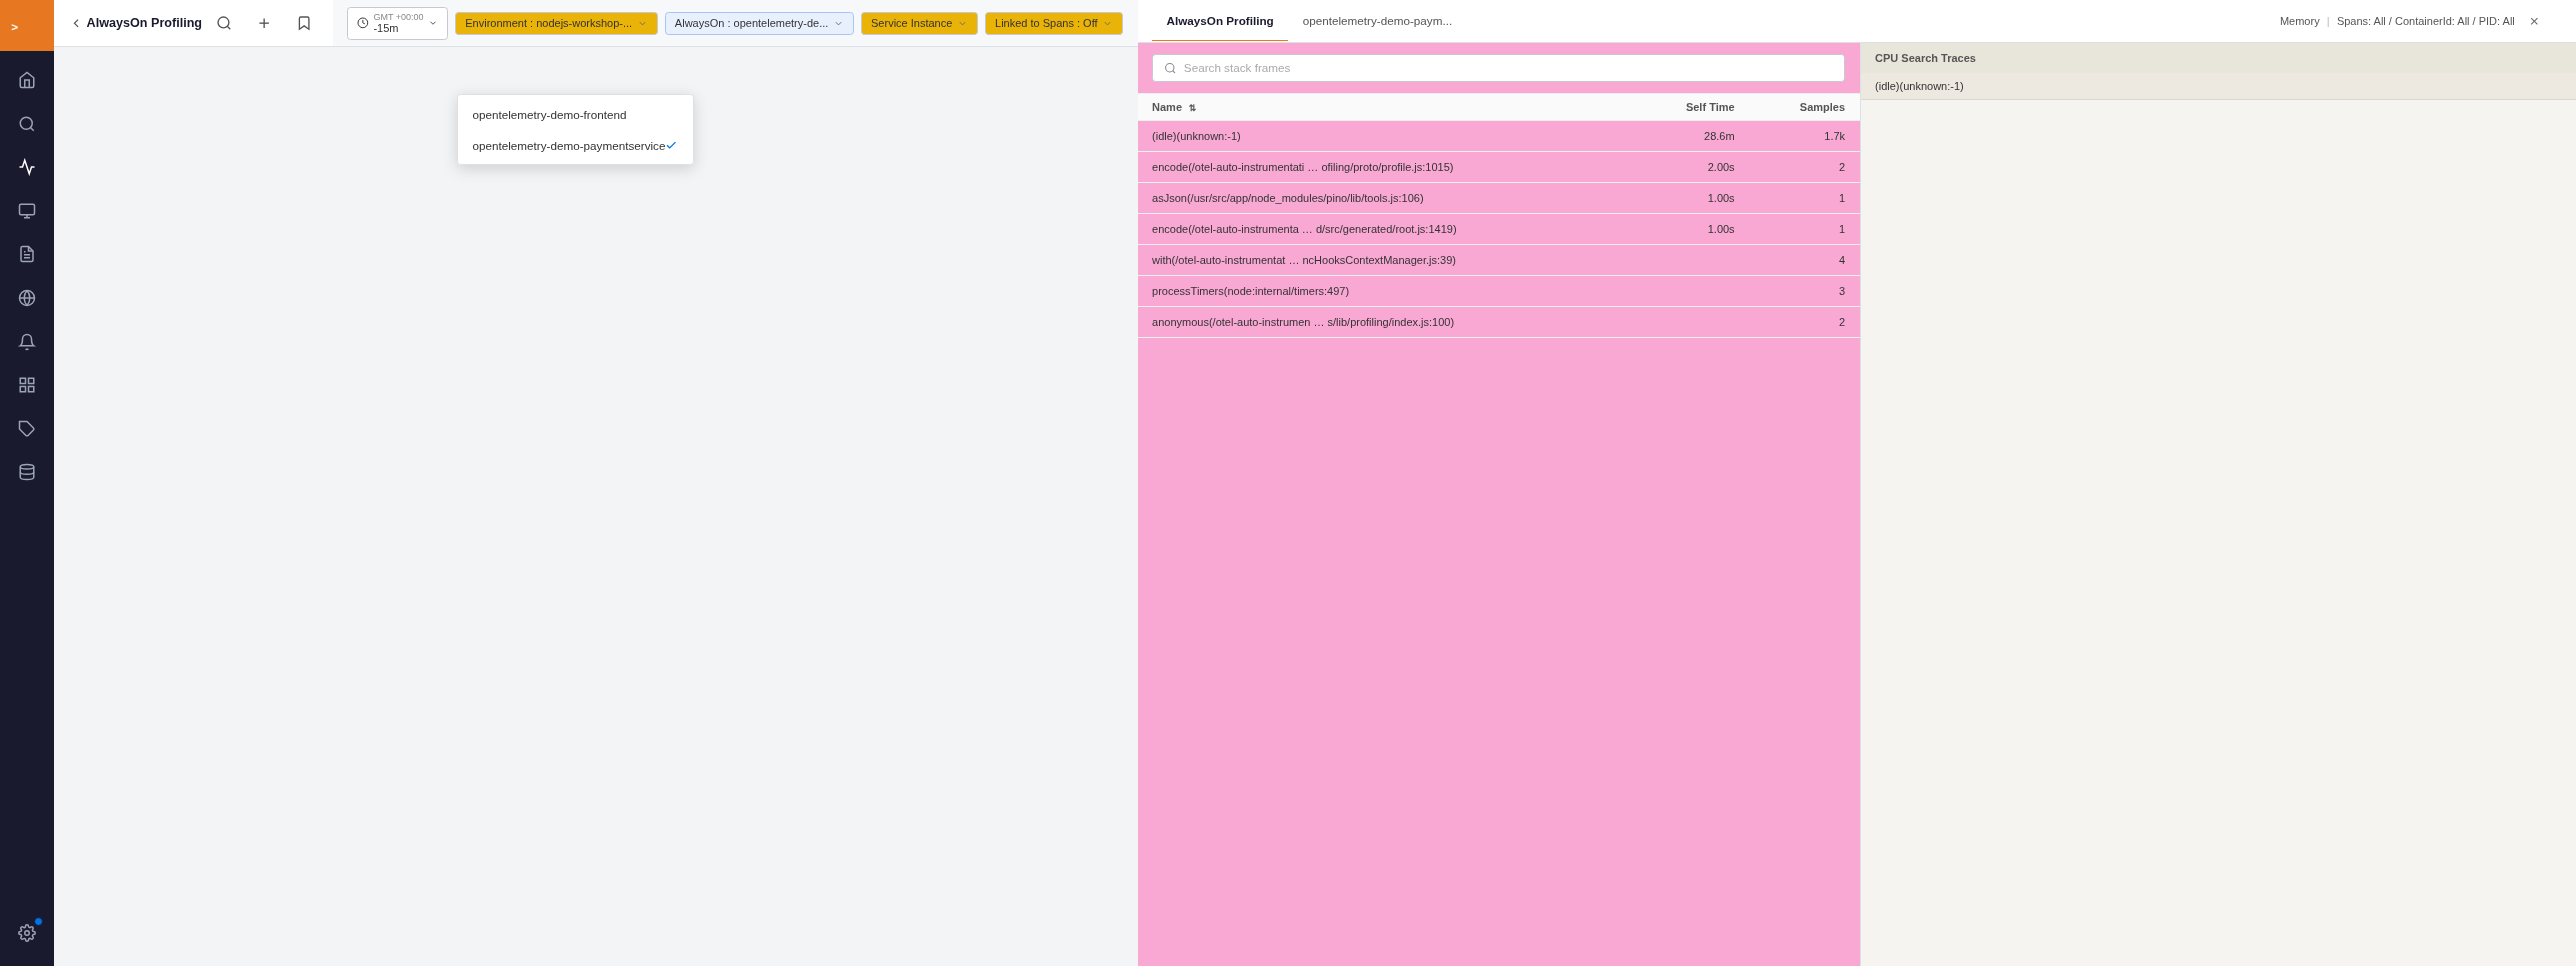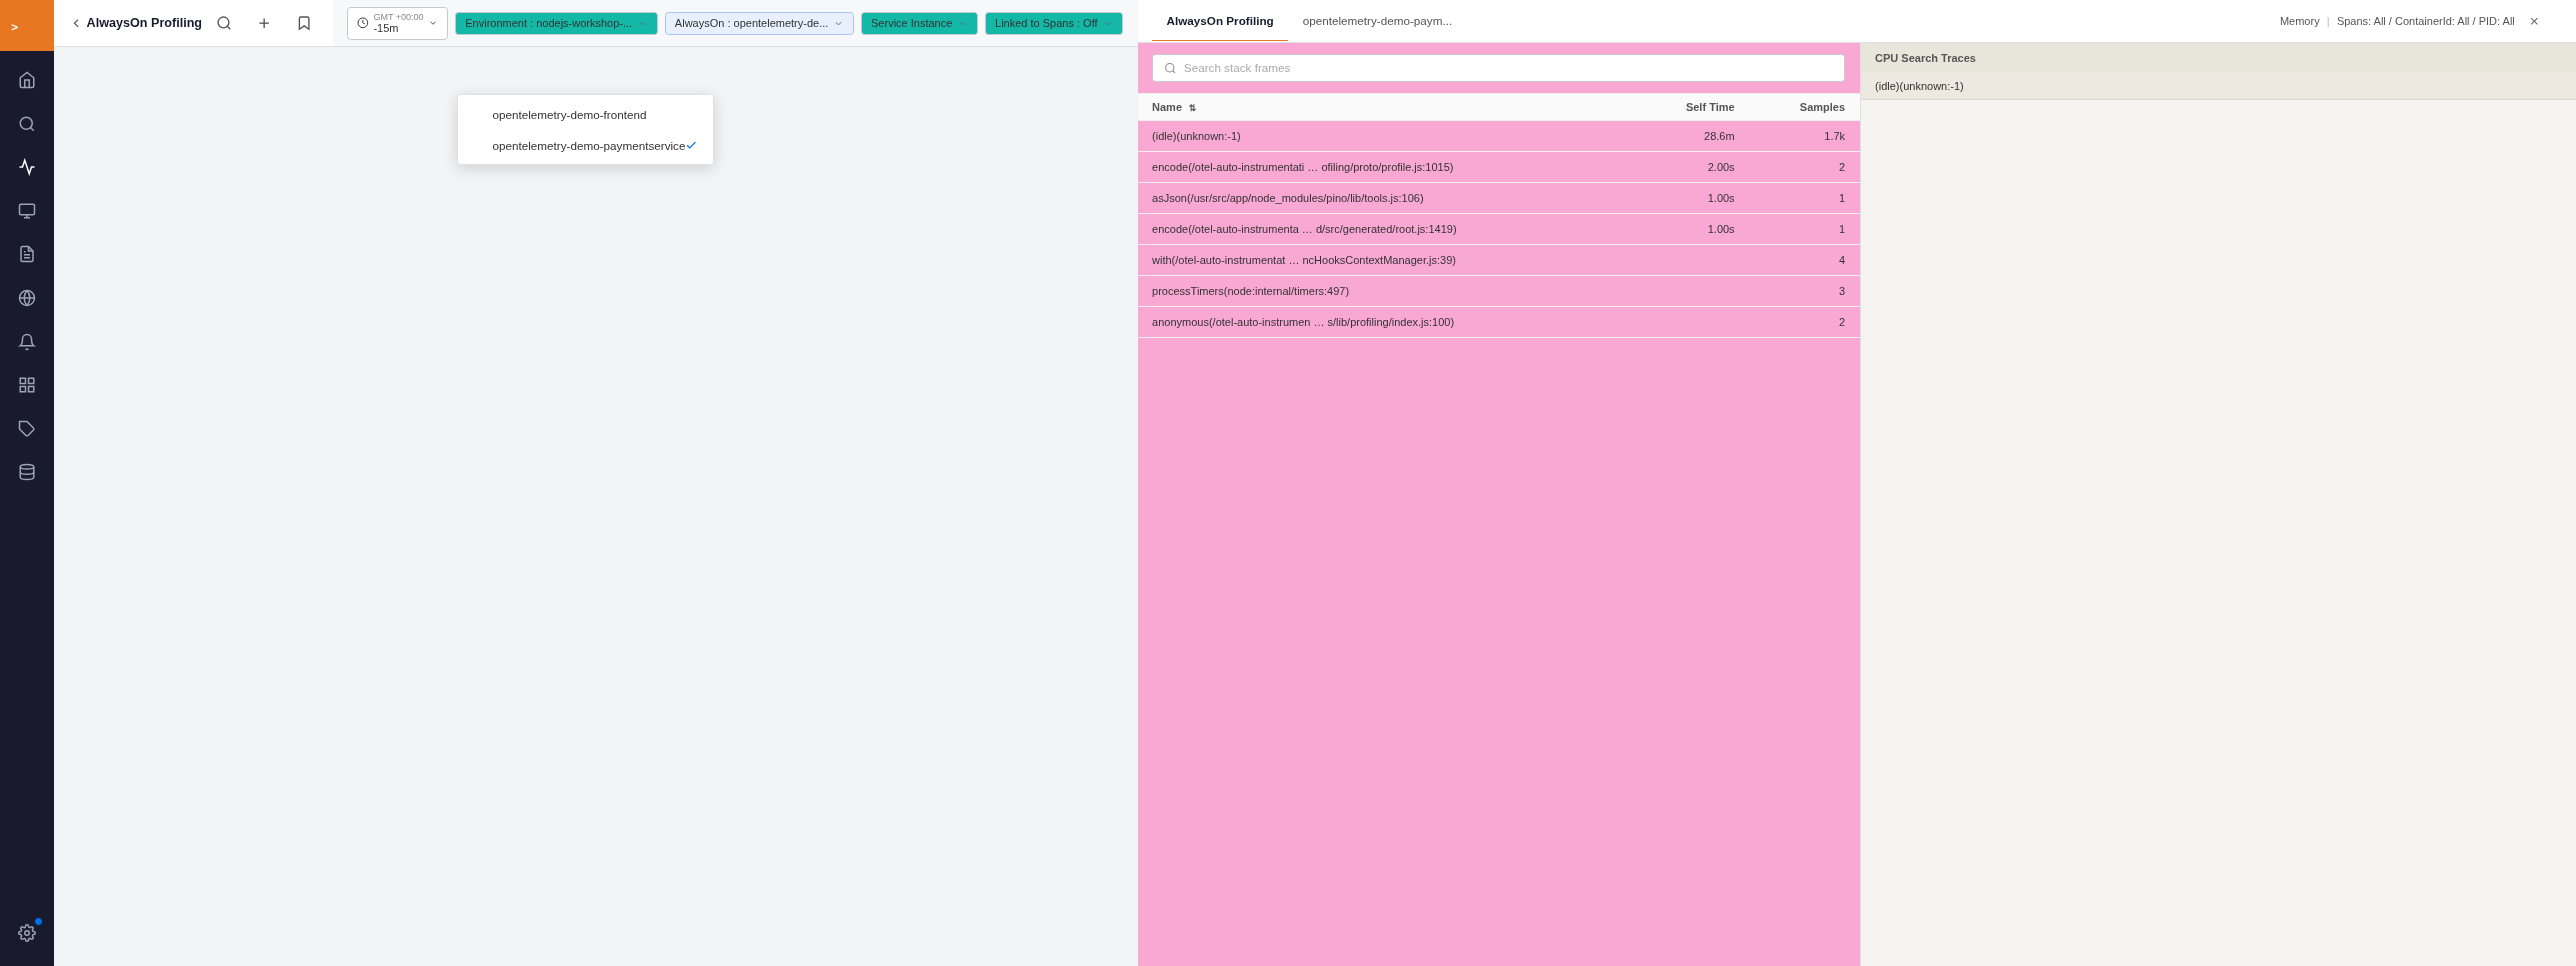--- a/index.html
+++ b/index.html
@@ -90,21 +90,21 @@
       padding: 7.2px 14.5px;
       display: flex;
       align-items: center;
       gap: 7.2px;
       height: 47px;
     }
     .filter-btn {
       display: flex;
       align-items: center;
       gap: 4.5px;
-      background: #14b8a6;
+      background: #eab308;
       border: 0.9px solid #c4c9d4;
       border-radius: 3.6px;
       padding: 4.5px 9px;
       font-size: 11px;
       color: #333;
       cursor: pointer;
       white-space: nowrap;
     }
     .filter-btn svg { width: 11px; height: 11px; color: #666; }
     .filter-btn-time {
@@ -255,21 +255,20 @@
       padding: 3.6px 0;
     }
     .dropdown-item {
       display: flex;
       align-items: center;
       justify-content: space-between;
       padding: 9px 14.5px;
       font-size: 11.7px;
       color: #333;
       cursor: pointer;
-      margin-left: 20px;
     }
     .dropdown-item .check-icon { width: 12.6px; height: 12.6px; color: #0073e6; }
 
     .close-btn {
       width: 25px; height: 25px;
       display: flex; align-items: center; justify-content: center;
       cursor: pointer;
       color: #666;
       border-radius: 3.6px;
     }

